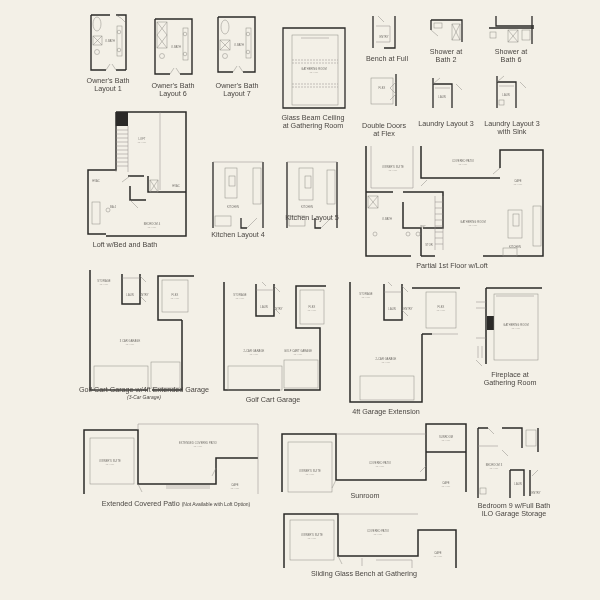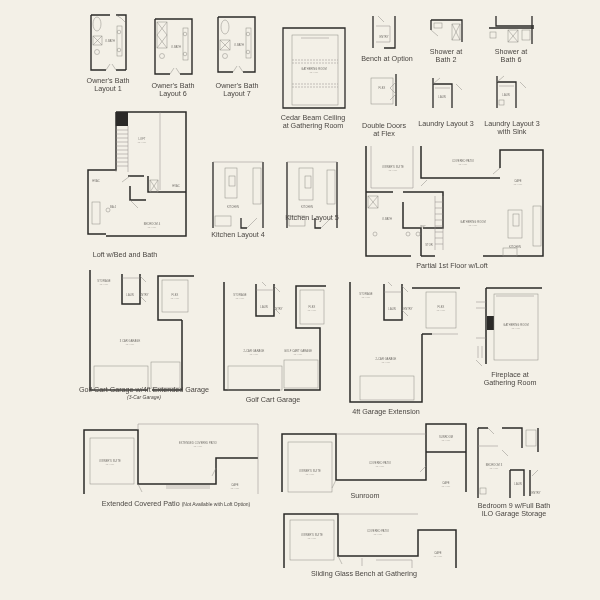--- a/index.html
+++ b/index.html
@@ -107,36 +107,36 @@
       <path d="M11 36 H57 M11 39 H57" stroke-dasharray="2 1"></path>
       <path d="M11 60 H57 M11 63 H57" stroke-dasharray="2 1"></path>
       <path d="M20 14 H48"></path>
     </g>
   </svg>
   <div class="room" style="left:33px;top:44px">
     <span>GATHERING ROOM</span><span class="dim">00' x 00'</span>
   </div>
 </div>
 <div class="caption" style="left:313px;top:114px">
-  <span>Cedar Beam Ceiling</span><br>
+  <span>Glass Beam Ceiling</span><br>
   <span>at Gathering Room</span>
 </div>
 
 <div class="plan" style="left:370px;top:14px;width:28px;height:36px;">
   <svg width="28" height="36">
     <g stroke="#2b2a28" stroke-width="1.3" fill="none">
       <path d="M3 2 V34 M25 2 V34 H14"></path>
     </g>
     <g stroke="#8d8a84" stroke-width="0.5" fill="none">
       <path d="M8 2 L14 8 M6 12 H20 V28 H6"></path>
     </g>
   </svg>
   <div class="room" style="left:14px;top:22px">ENTRY</div>
 </div>
-<div class="caption" style="left:387px;top:55px">Bench at Option</div>
+<div class="caption" style="left:387px;top:55px">Bench at Full</div>
 
 <div class="plan" style="left:428px;top:16px;width:36px;height:30px;">
   <svg width="36" height="30">
     <g stroke="#2b2a28" stroke-width="1.3" fill="none">
       <path d="M3 4 H34 V26 M3 4 V14"></path>
     </g>
     <g stroke="#8d8a84" stroke-width="0.5" fill="none">
       <rect x="6" y="7" width="8" height="5"></rect>
       <rect x="24" y="8" width="8" height="16"></rect>
         <path d="M24 8 L32 24 M32 8 L24 24"></path>
@@ -230,21 +230,21 @@
         <path d="M64 70 L72 82 M72 70 L64 82"></path>
       <path d="M44 66 L36 72 M44 90 L52 98"></path>
     </g>
   </svg>
   <div class="room" style="left:56px;top:28px"><span>LOFT</span><span class="dim">00' x 00'</span></div>
   <div class="room" style="left:10px;top:70px">HVAC</div>
   <div class="room" style="left:90px;top:75px">HVAC</div>
   <div class="room" style="left:27px;top:96px">BA 4</div>
   <div class="room" style="left:66px;top:113px"><span>BEDROOM 4</span><span class="dim">00' x 00'</span></div>
 </div>
-<div class="caption" style="left:125px;top:251px">Loft w/Bed and Bath</div>
+<div class="caption" style="left:125px;top:241px">Loft w/Bed and Bath</div>
 
 <div class="plan" style="left:211px;top:160px;width:56px;height:70px;">
   <svg width="56" height="70">
     <g stroke="#2b2a28" stroke-width="1.3" fill="none">
       <path d="M2 2 V68 M52 2 V68 M36 68 H30 V58"></path>
     </g>
     <g stroke="#8d8a84" stroke-width="0.5" fill="none">
       <path d="M2 2 H52"></path>
       <rect x="14" y="8" width="12" height="30"></rect>
       <rect x="18" y="16" width="6" height="10"></rect>

